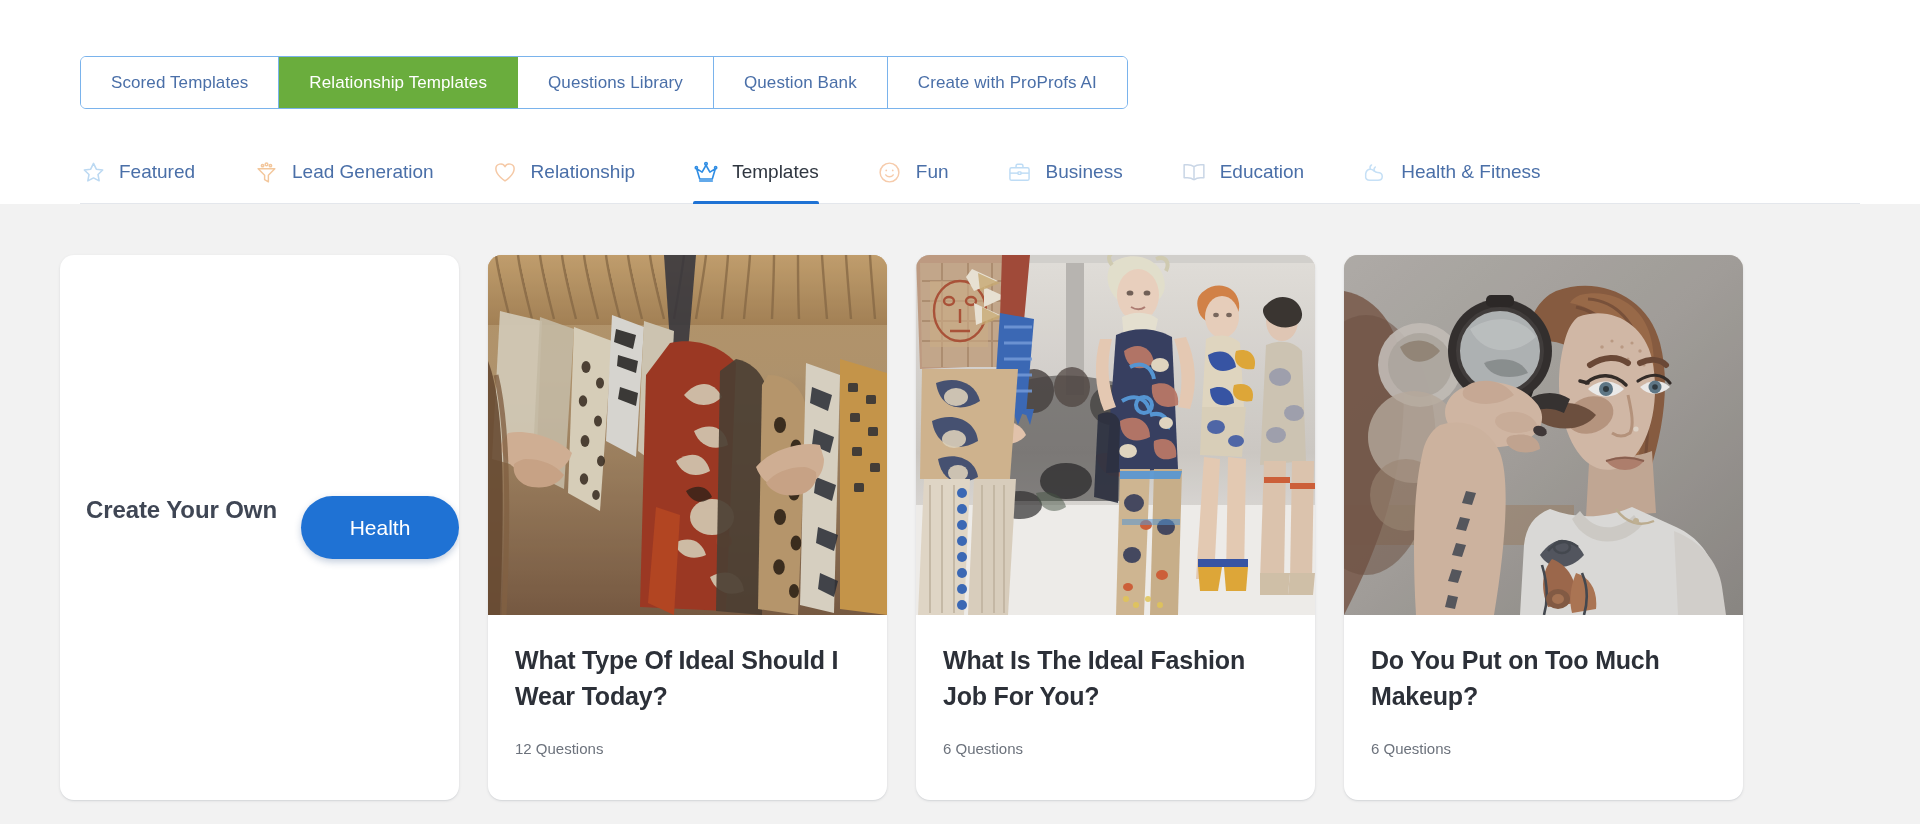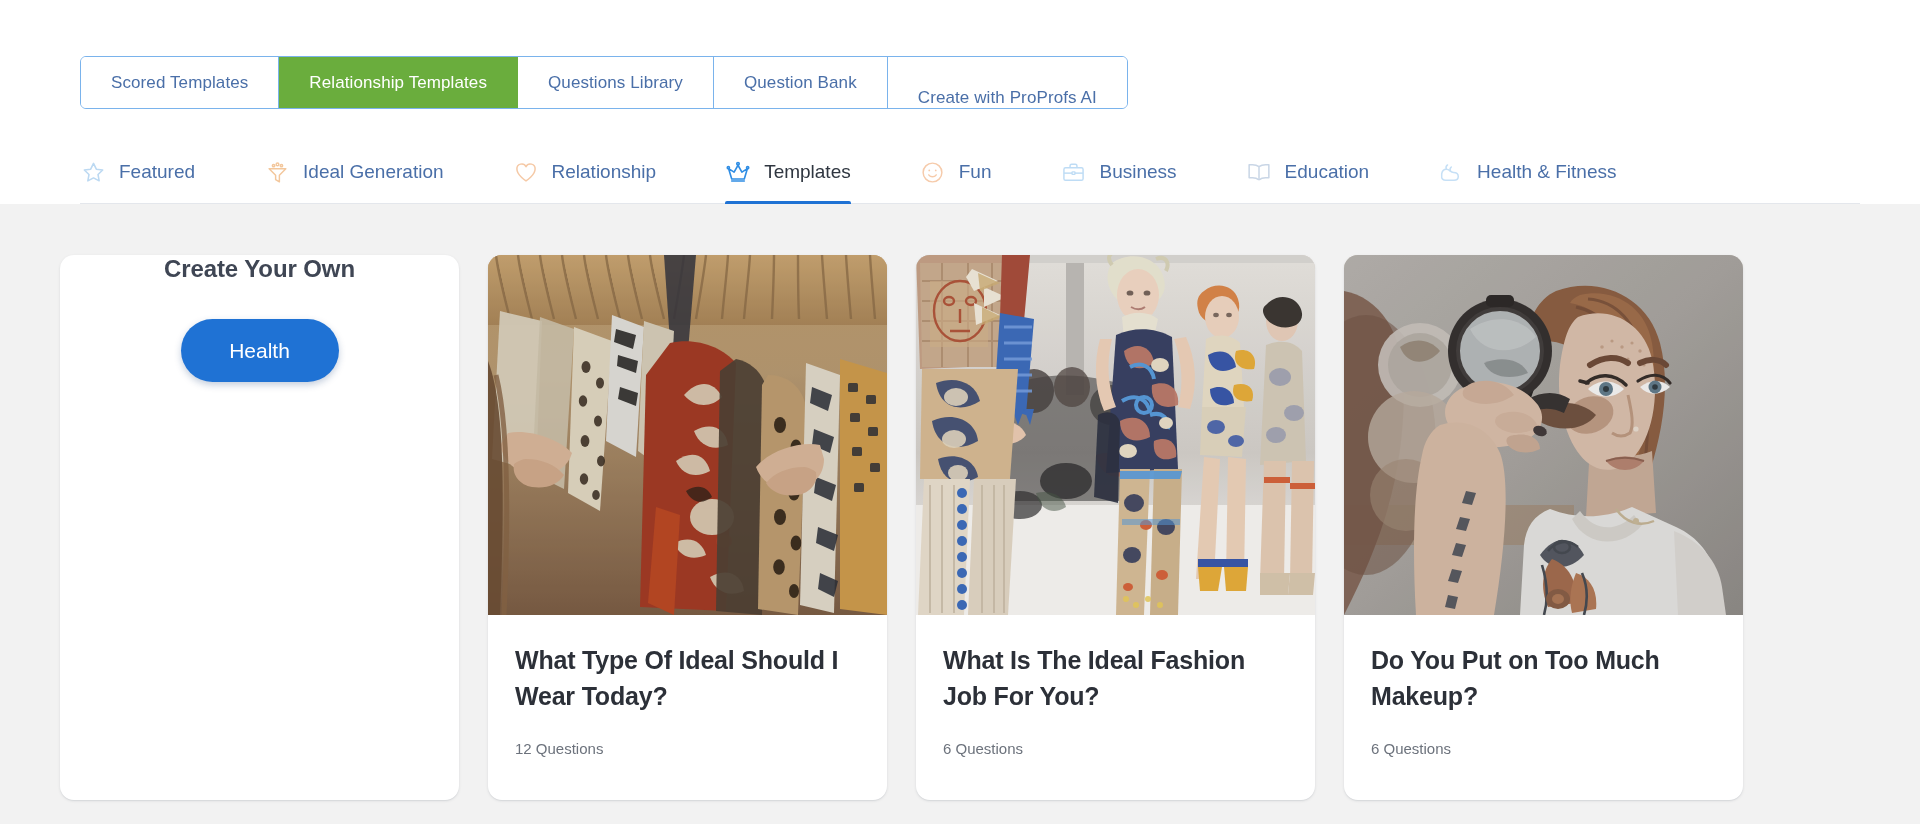--- a/index.html
+++ b/index.html
@@ -53,21 +53,21 @@
     justify-content: center;
     padding: 0 30px;
     font-size: 17px;
     color: #4a6fa8;
     background: #ffffff;
     border-right: 1px solid #7ab3ec;
     cursor: pointer;
     white-space: nowrap;
     letter-spacing: 0.1px;
   }
-  .tab:last-child { border-right: none; align-items: flex-end; }
+  .tab:last-child { border-right: none; }
 
   .tab.active {
     background: #6aad3d;
     color: #ffffff;
     border-right-color: #6aad3d;
   }
 
   
   .catnav-wrap {
     position: absolute;
@@ -79,21 +79,21 @@
   }
 
   .catnav {
     position: absolute;
     left: 80px;
     top: 0;
     right: 60px;
     height: 64px;
     display: flex;
     align-items: center;
-    gap: 11px;
+    gap: 0;
   }
 
   .catnav::after {
     content: "";
     position: absolute;
     left: 0; right: 0; bottom: 0;
     height: 1px;
     background: #e4e7ec;
   }
 
@@ -161,23 +161,24 @@
     background: #ffffff;
     border-radius: 14px;
     box-shadow: 0 1px 3px rgba(25,35,60,0.10), 0 1px 1px rgba(25,35,60,0.05);
     overflow: hidden;
     position: relative;
   }
 
   
   .card-create {
     display: flex;
-    flex-direction: column;
+    flex-direction: row;
     align-items: center;
-    justify-content: flex-start;
+    justify-content: flex-end;
+    gap: 24px;
   }
 
   .create-title {
     font-size: 24px;
     font-weight: bold;
     color: #3f4654;
     margin-bottom: 36px;
     letter-spacing: -0.1px;
   }
 
@@ -270,21 +271,21 @@
 
       <div class="cat">
         <span class="cat-ico">
           <svg viewBox="0 0 24 24" width="25" height="25" fill="none" stroke="#f3c79c" stroke-width="1.4" stroke-linejoin="round" stroke-linecap="round">
             <path d="M4 8.3h16l-6.2 6.4V21l-3.6-2.1v-4.2z"></path>
             <circle cx="8.2" cy="5.4" r="1.15"></circle>
             <circle cx="12" cy="4.2" r="1.3"></circle>
             <circle cx="15.8" cy="5.4" r="1.15"></circle>
           </svg>
         </span>
-        <span>Ideal Generation</span>
+        <span>Lead Generation</span>
       </div>
 
       <div class="cat">
         <span class="cat-ico">
           <svg viewBox="0 0 24 24" width="26" height="26" fill="none" stroke="#f5c9a6" stroke-width="1.4" stroke-linejoin="round">
             <path d="M12 20.2S3.6 15 3.6 9.3A4.4 4.4 0 0 1 12 7.2a4.4 4.4 0 0 1 8.4 2.1c0 5.7-8.4 10.9-8.4 10.9z"></path>
           </svg>
         </span>
         <span>Relationship</span>
       </div>

